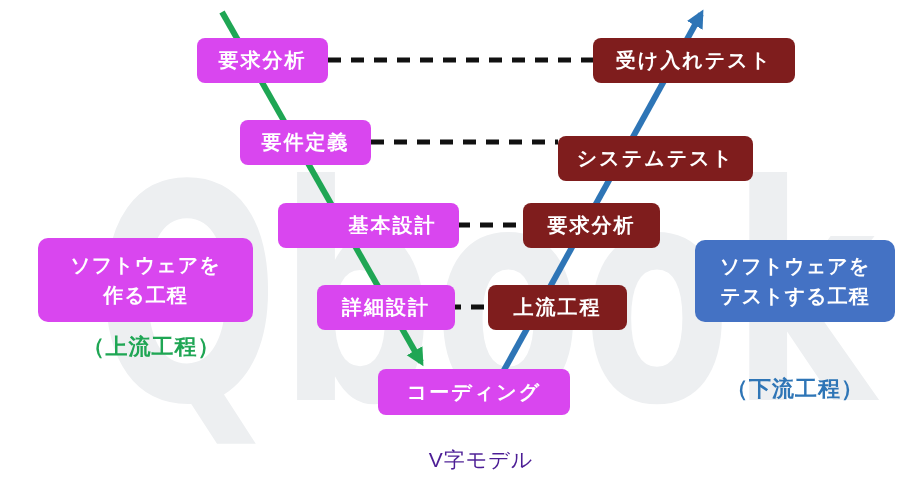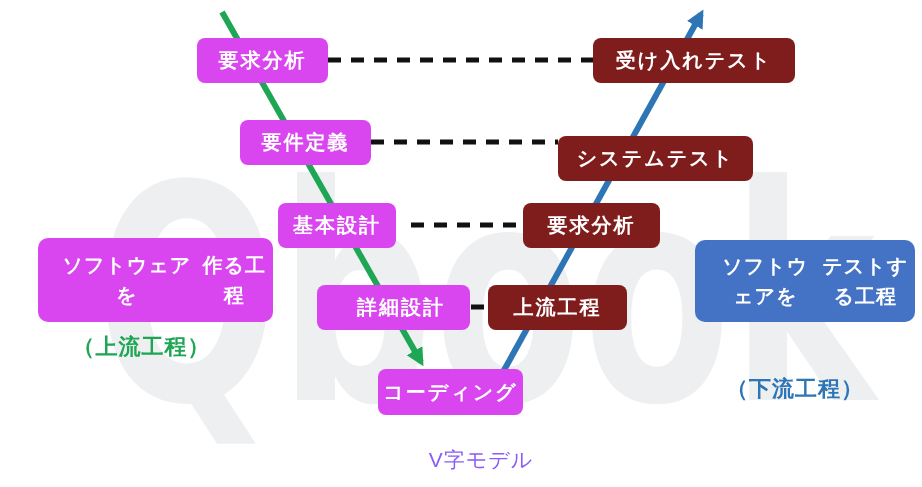--- a/index.html
+++ b/index.html
@@ -40,31 +40,30 @@
     white-space: nowrap;
   }
   .green-bg { background: #d946ef; font-family: Liberation Serif, serif; }
   .blue-bg  { background: #7f1d1d; }
   .indigo-bg { background: #4472c4; }
 
   .sidebox {
     position: absolute;
     z-index: 2;
     display: flex;
-    flex-direction: row;
+    flex-direction: column;
     align-items: center;
     justify-content: center;
     color: #ffffff;
     font-weight: bold;
     font-size: 20px;
     line-height: 30px;
     letter-spacing: 1px;
     border-radius: 10px;
     text-align: center;
-    padding-left: 20px;
   }
   .sidecap {
     position: absolute;
     z-index: 2;
     font-weight: bold;
     font-size: 22px;
     letter-spacing: 1px;
     text-align: center;
     white-space: nowrap;
   }
@@ -73,21 +72,21 @@
 
   .vcaption {
     position: absolute;
     z-index: 2;
     left: 281px;
     top: 446px;
     width: 400px;
     text-align: center;
     font-size: 21px;
     letter-spacing: 1px;
-    color: #8b5cf6;
+    color: #4c1d95;
   }
 </style>
 </head>
 <body>
 
 <div class="stage">
 
   <svg class="layer watermark-layer" viewBox="0 0 922 487">
     <text x="95" y="400" font-size="300" font-weight="bold" font-family="DejaVu Sans, sans-serif" textLength="780" lengthAdjust="spacingAndGlyphs" fill="#edeff1">Qbook</text>
   </svg>
@@ -107,34 +106,34 @@
     <line x1="503" y1="372" x2="701" y2="14" stroke-width="6" marker-end="url(#arrowB)" stroke="#2e75b6"></line>
 
     <line x1="328" y1="60" x2="593" y2="60" stroke-width="5" stroke-dasharray="13 10" stroke="#111111"></line>
     <line x1="371" y1="142" x2="558" y2="142" stroke-width="5" stroke-dasharray="13 10" stroke="#111111"></line>
     <line x1="411" y1="225" x2="523" y2="225" stroke-width="5" stroke-dasharray="13 10" stroke="#111111"></line>
     <line x1="448" y1="307" x2="488" y2="307" stroke-width="5" stroke-dasharray="13 10" stroke="#111111"></line>
   </svg>
 
   <div class="pbox green-bg" style="left:197px; top:38px; width:131px;">要求分析</div>
   <div class="pbox green-bg" style="left:240px; top:120px; width:131px;">要件定義</div>
-  <div class="pbox green-bg" style="left:278px; top:203px; width:118px;">基本設計</div>
-  <div class="pbox green-bg" style="left:317px; top:285px; width:138px;padding-left:15px;">詳細設計</div>
-  <div class="pbox green-bg" style="left:378px; top:369px; width:145px; height:46px;">コーディング</div>
+  <div class="pbox green-bg" style="left:278px; top:203px; width:133px;padding-left:48px;">基本設計</div>
+  <div class="pbox green-bg" style="left:317px; top:285px; width:138px;">詳細設計</div>
+  <div class="pbox green-bg" style="left:378px; top:369px; width:192px; height:46px;">コーディング</div>
 
   <div class="pbox blue-bg" style="left:593px; top:38px; width:202px;">受け入れテスト</div>
   <div class="pbox blue-bg" style="left:558px; top:136px; width:195px;">システムテスト</div>
   <div class="pbox blue-bg" style="left:523px; top:203px; width:137px;">要求分析</div>
   <div class="pbox blue-bg" style="left:488px; top:285px; width:139px;">上流工程</div>
 
   <div class="sidebox green-bg" style="left:38px; top:238px; width:215px; height:84px;">
     <span>ソフトウェアを</span>
     <span>作る工程</span>
   </div>
-  <div class="sidecap green-t" style="left:34px; top:332px; width:215px;">（上流工程）</div>
+  <div class="sidecap green-t" style="left:44px; top:332px; width:215px;">（上流工程）</div>
 
   <div class="sidebox indigo-bg" style="left:695px; top:240px; width:200px; height:82px;">
     <span>ソフトウェアを</span>
     <span>テストする工程</span>
   </div>
   <div class="sidecap blue-t" style="left:695px; top:334px; width:200px;margin-top:40px;">（下流工程）</div>
 
   <div class="vcaption">V字モデル</div>
 
 </div>

